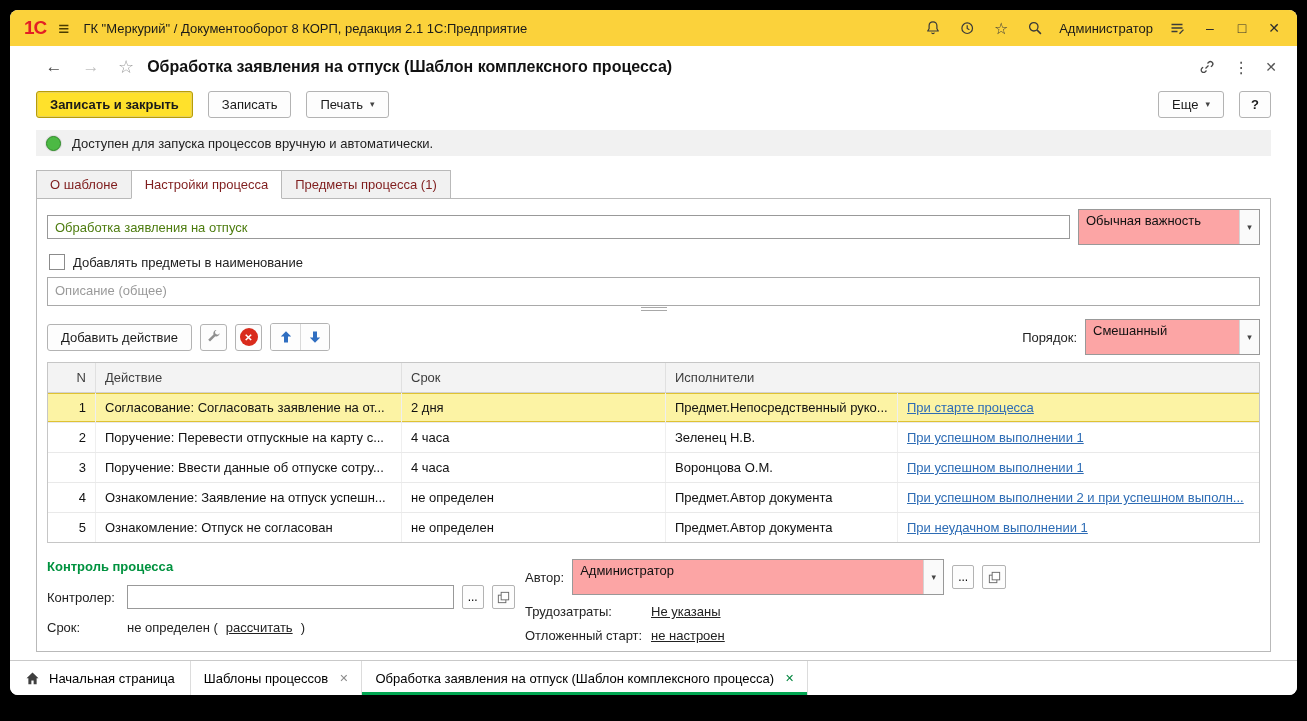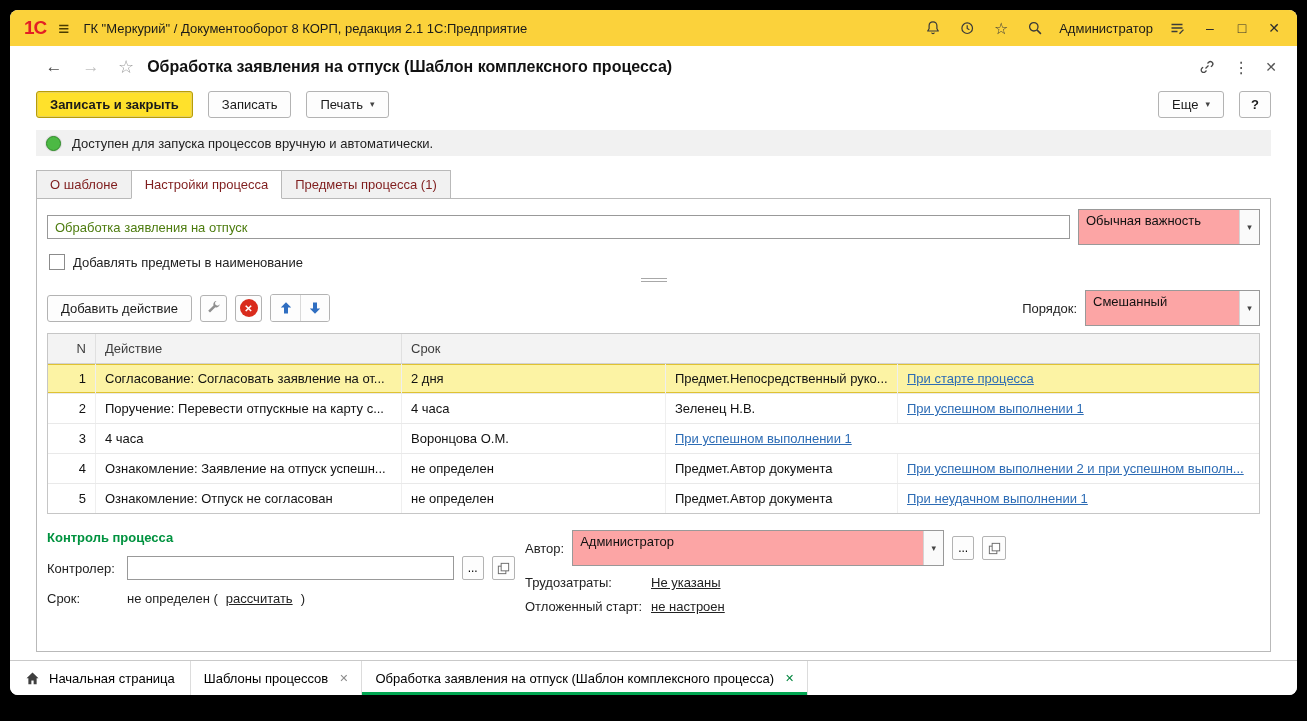--- a/index.html
+++ b/index.html
@@ -213,20 +213,21 @@
             <span class="caret">▾</span>
           </span>
       </div>
     </div>
 
     <div class="frow checkrow">
       <span class="checkbox"></span>
       <span class="chklabel">Добавлять предметы в наименование</span>
     </div>
 
+    <textarea class="desc" placeholder="Описание (общее)" style=""></textarea>
     <div class="grip">
         <i></i>
         <i></i>
       </div>
 
     <div class="cmdbar">
       <button class="btn">Добавить действие</button>
       <button class="iconbtn">
         <svg width="16" height="16" viewBox="0 0 16 16">
           <path d="M13.6 4.2a3.2 3.2 0 0 1-4.3 3L4 12.5l-1.8-1.8 5.3-5.3a3.2 3.2 0 0 1 3-4.3L8.9 2.7l.7 2.4 2.4.7z" fill="#909090"></path>
@@ -255,38 +256,40 @@
             <span class="caret">▾</span>
           </span>
       </div>
     </div>
 
     <div class="table">
       <div class="thead">
         <div class="th n">N</div>
         <div class="th">Действие</div>
         <div class="th">Срок</div>
+        <div class="th">Исполнители</div>
       </div>
 
       <div class="trow selected">
         <div class="td n">1</div>
         <div class="td">Согласование: Согласовать заявление на от...</div>
         <div class="td">2 дня</div>
         <div class="td">Предмет.Непосредственный руко...</div>
         <div class="td"><a class="link">При старте процесса</a></div>
       </div>
       <div class="trow">
         <div class="td n">2</div>
         <div class="td">Поручение: Перевести отпускные на карту с...</div>
         <div class="td">4 часа</div>
         <div class="td">Зеленец Н.В.</div>
         <div class="td"><a class="link">При успешном выполнении 1</a></div>
       </div>
       <div class="trow">
         <div class="td n">3</div>
+        <div class="td">Поручение: Ввести данные об отпуске сотру...</div>
         <div class="td">4 часа</div>
         <div class="td">Воронцова О.М.</div>
         <div class="td"><a class="link">При успешном выполнении 1</a></div>
       </div>
       <div class="trow">
         <div class="td n">4</div>
         <div class="td">Ознакомление: Заявление на отпуск успешн...</div>
         <div class="td">не определен</div>
         <div class="td">Предмет.Автор документа</div>
         <div class="td"><a class="link">При успешном выполнении 2 и при успешном выполн...</a></div>

